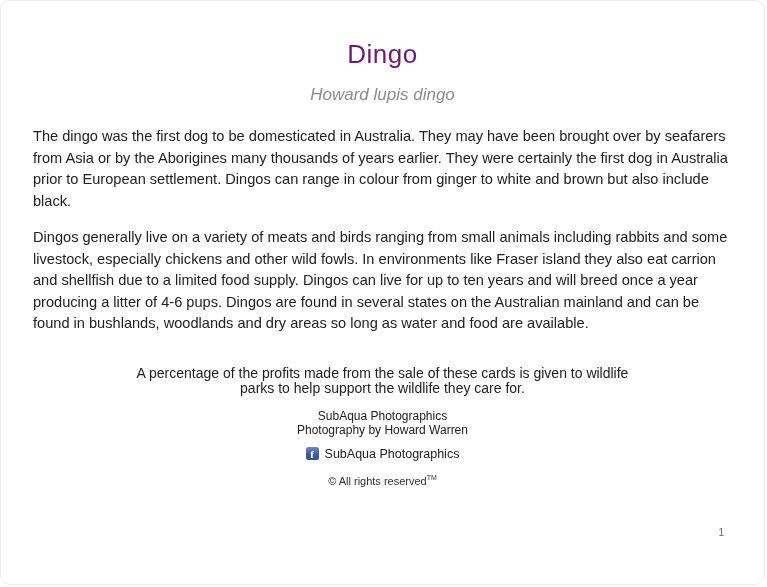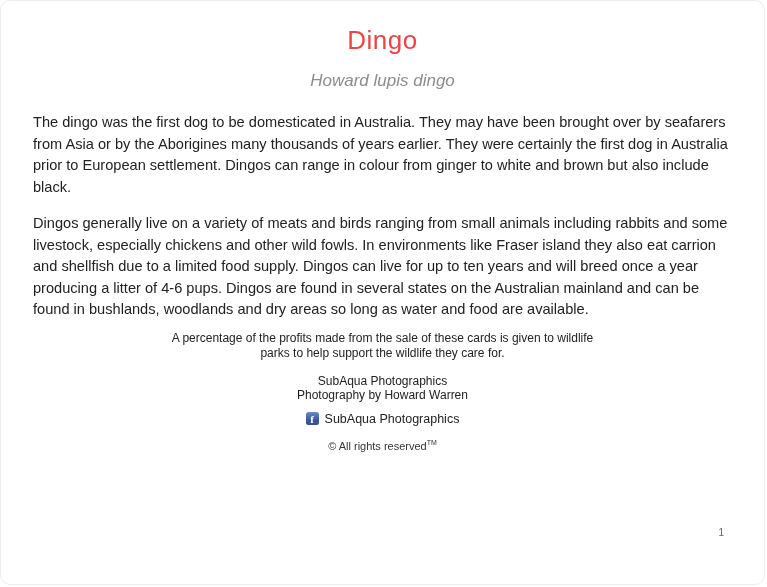--- a/index.html
+++ b/index.html
@@ -14,26 +14,26 @@
     height: 585px;
     background: #ffffff;
     border: 1px solid #ededed;
     border-radius: 10px;
     box-sizing: border-box;
     overflow: hidden;
     color: #1e1e1e;
   }
   .title {
     margin: 0;
-    padding-top: 24px;
+    padding-top: 38px;
     text-align: center;
     font-size: 26px;
     font-weight: 400;
     letter-spacing: 0.5px;
-    color: #ef4444;
+    color: #701a75;
   }
   .subtitle {
     margin-top: 15px;
     text-align: center;
     font-size: 17px;
     font-style: italic;
     color: #8c8c8c;
   }
   .body-text {
     margin: 21px 32px 0 32px;
@@ -41,23 +41,23 @@
     line-height: 21.5px;
     color: #222222;
   }
   .body-text p {
     margin: 0 0 15px 0;
   }
   .body-text p:last-child {
     margin-bottom: 10px;
   }
   .donation-note {
-    margin-top: 10px;
+    margin-top: 31px;
     text-align: center;
-    font-size: 12px;
+    font-size: 14px;
     line-height: 15px;
     white-space: pre-line;
     color: #222222;
   }
   .credits {
     margin-top: 13px;
     text-align: center;
     font-size: 12px;
     line-height: 14px;
     color: #222222;

